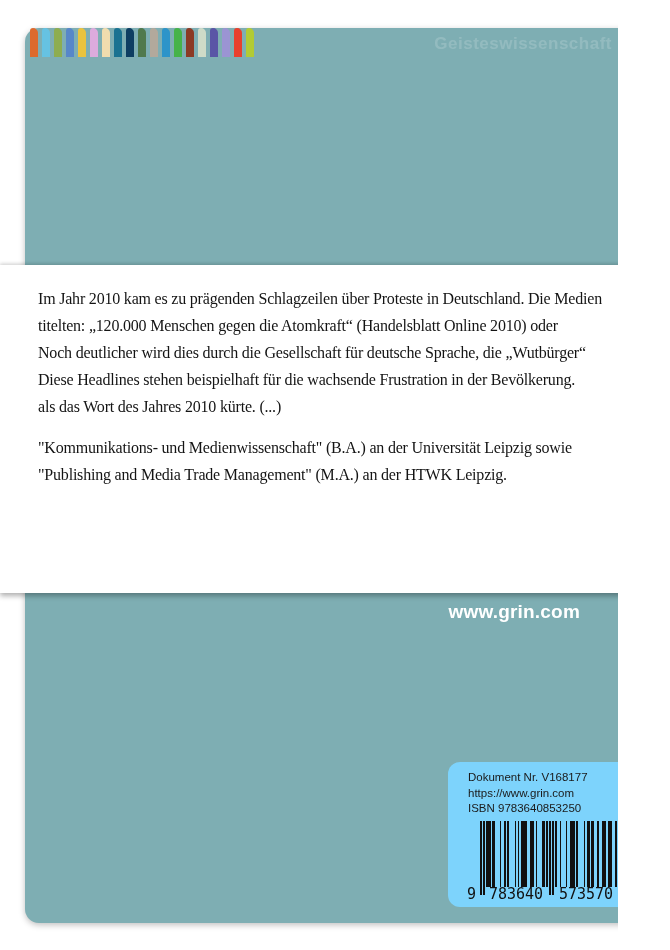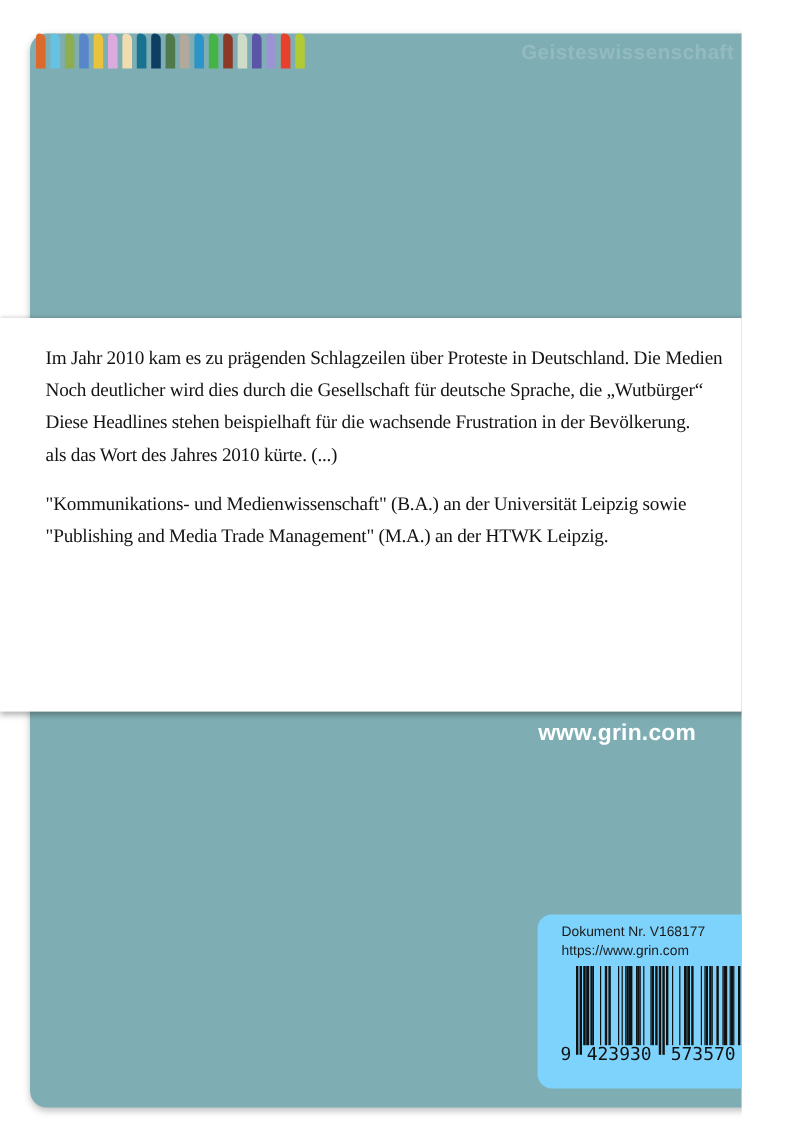--- a/index.html
+++ b/index.html
@@ -60,35 +60,37 @@
         <div class="stripe" style="background: rgb(155, 148, 211);"></div>
         <div class="stripe" style="background: rgb(232, 64, 45);"></div>
         <div class="stripe" style="background: rgb(178, 203, 52);"></div>
       </div>
     <div class="watermark">Geisteswissenschaft</div>
   </div>
 
   <div class="white-band">
     <div class="para">
         <div>Im Jahr 2010 kam es zu prägenden Schlagzeilen über Proteste in Deutschland. Die Medien</div>
+        <div>titelten: „120.000 Menschen gegen die Atomkraft“ (Handelsblatt Online 2010) oder</div>
         <div>Noch deutlicher wird dies durch die Gesellschaft für deutsche Sprache, die „Wutbürger“</div>
         <div>Diese Headlines stehen beispielhaft für die wachsende Frustration in der Bevölkerung.</div>
         <div>als das Wort des Jahres 2010 kürte. (...)</div>
       </div>
     <div class="para bio">
         <div>"Kommunikations- und Medienwissenschaft" (B.A.) an der Universität Leipzig sowie</div>
         <div>"Publishing and Media Trade Management" (M.A.) an der HTWK Leipzig.</div>
       </div>
   </div>
 
   <div class="grin-label">www.grin.com</div>
 
   <div class="barcode-box">
     <div class="bc-line">Dokument Nr. V168177</div>
     <div class="bc-line">https://www.grin.com</div>
+    <div class="bc-line">ISBN 9783640853250</div>
     <div class="barcode">
       <div class="bars">
           <div class="bar" style="height: 74px; background: rgb(17, 17, 17);"></div>
           <div class="bar" style="height: 74px; background: transparent;"></div>
           <div class="bar" style="height: 74px; background: rgb(17, 17, 17);"></div>
           <div class="bar" style="height: 66px; background: transparent;"></div>
           <div class="bar" style="height: 66px; background: rgb(17, 17, 17);"></div>
           <div class="bar" style="height: 66px; background: rgb(17, 17, 17);"></div>
           <div class="bar" style="height: 66px; background: rgb(17, 17, 17);"></div>
           <div class="bar" style="height: 66px; background: transparent;"></div>
@@ -175,19 +177,19 @@
           <div class="bar" style="height: 66px; background: transparent;"></div>
           <div class="bar" style="height: 66px; background: transparent;"></div>
           <div class="bar" style="height: 66px; background: rgb(17, 17, 17);"></div>
           <div class="bar" style="height: 66px; background: transparent;"></div>
           <div class="bar" style="height: 74px; background: rgb(17, 17, 17);"></div>
           <div class="bar" style="height: 74px; background: transparent;"></div>
           <div class="bar" style="height: 74px; background: rgb(17, 17, 17);"></div>
         </div>
       <div class="ean-digits">
         <span class="d-first">9</span>
-        <span class="d-left">423930</span>
+        <span class="d-left">783640</span>
         <span class="d-right">573570</span>
       </div>
     </div>
   </div>
 
 </div>
 
 </body></html>

